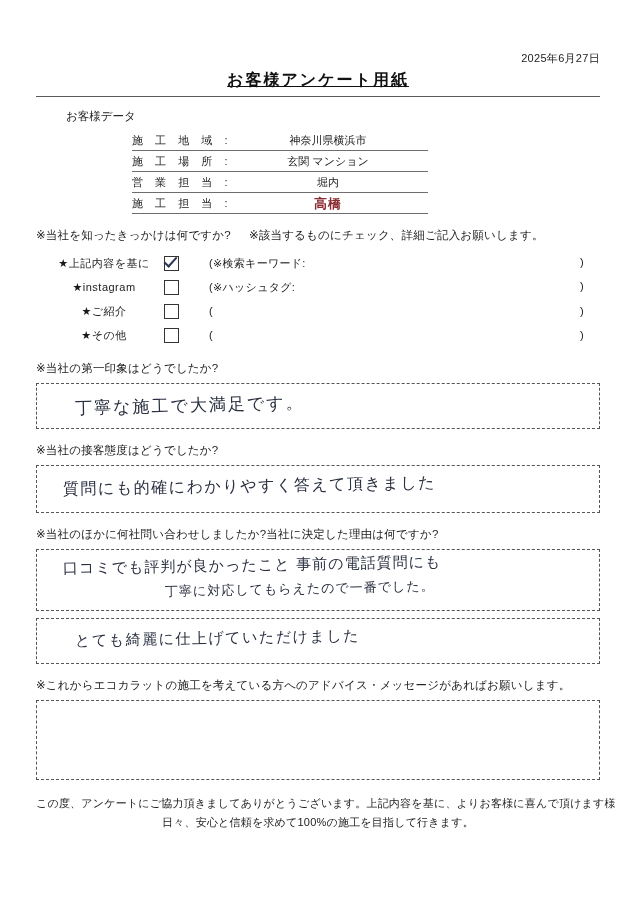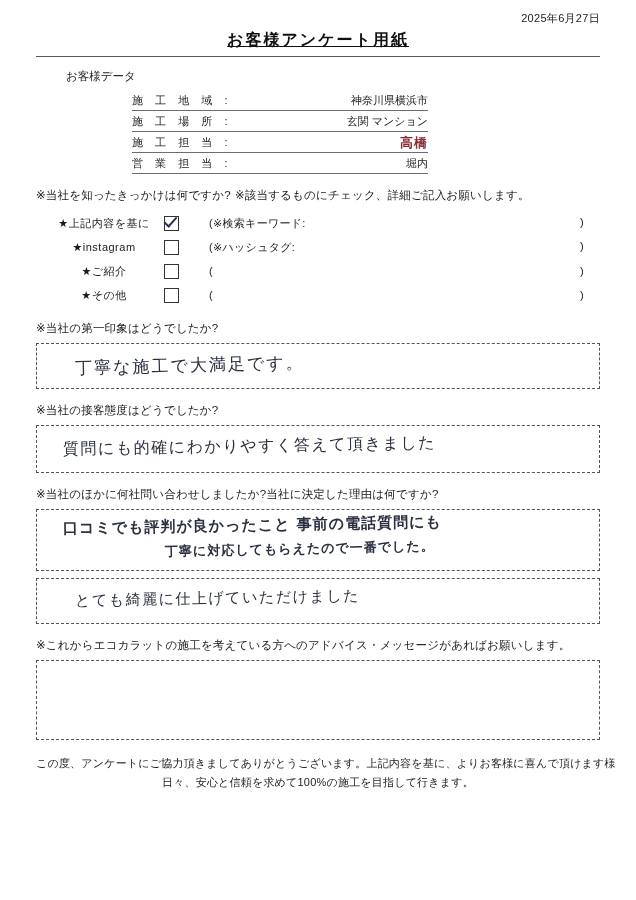--- a/index.html
+++ b/index.html
@@ -14,20 +14,21 @@
     color: #1a1a1a;
     position: relative;
     overflow: hidden;
   }
   .page {
     position: relative;
     width: 636px;
     height: 716px;
     box-sizing: border-box;
     padding: 0 36px;
+    margin-top: 40px;
   }
 
   
   .date-line {
     text-align: right;
     font-size: 11px;
     color: #222;
     padding-top: 11px;
     letter-spacing: 0.3px;
   }
@@ -67,21 +68,21 @@
   td.lbl {
     width: 96px;
     text-align: justify;
     text-align-last: justify;
     padding-right: 8px;
     color: #1a1a1a;
     letter-spacing: 0.5px;
   }
   td.val {
     width: 200px;
-    text-align: right;
+    text-align: center;
     color: #222;
   }
   td.val.hand {
     font-family: "DejaVu Sans", sans-serif;
     color: #2b2b38;
     font-size: 12px;
     letter-spacing: 1px;
   }
   td.val.hand.red {
     color: #8a2d33;
@@ -91,21 +92,21 @@
 
   
   .q {
     font-size: 11.5px;
     color: #1b1b1b;
     margin-top: 14px;
     letter-spacing: 0.2px;
   }
   .q-inline-2 {
     display: flex;
-    gap: 4px;
+    gap: 18px;
   }
 
   
   .check-rows {
     margin-top: 8px;
     font-size: 11px;
   }
   .crow {
     display: flex;
     align-items: center;
@@ -151,21 +152,21 @@
   
   .ansbox {
     margin-top: 7px;
     border: 1px dashed #555;
     box-sizing: border-box;
     position: relative;
     background: #fff;
   }
   .h1 { height: 46px; }
   .h2 { height: 48px; }
-  .h3 { height: 62px; font-weight: bold; }
+  .h3 { height: 62px; }
   .h4 { height: 46px; }
   .h5 { height: 80px; }
 
   .hand {
     position: absolute;
     font-family: "DejaVu Sans", sans-serif;
     color: #2a3040;
     white-space: nowrap;
   }
 
@@ -201,26 +202,26 @@
     <tbody>
         <tr>
       <td class="lbl">施工地域:</td>
       <td class="val">神奈川県横浜市</td>
     </tr>
     <tr>
       <td class="lbl">施工場所:</td>
       <td class="val">玄関 マンション</td>
     </tr>
     <tr>
+      <td class="lbl">営業担当:</td>
+      <td class="val">堀内</td>
+    </tr>
+    <tr>
       <td class="lbl">施工担当:</td>
       <td class="val hand red">高橋</td>
-    </tr>
-    <tr>
-      <td class="lbl">営業担当:</td>
-      <td class="val">堀内</td>
     </tr>
   </tbody>
     </table>
 
   <div class="q q-inline-2">
     <span>※当社を知ったきっかけは何ですか?</span>
     <span>※該当するものにチェック、詳細ご記入お願いします。</span>
   </div>
 
   <div class="check-rows">

